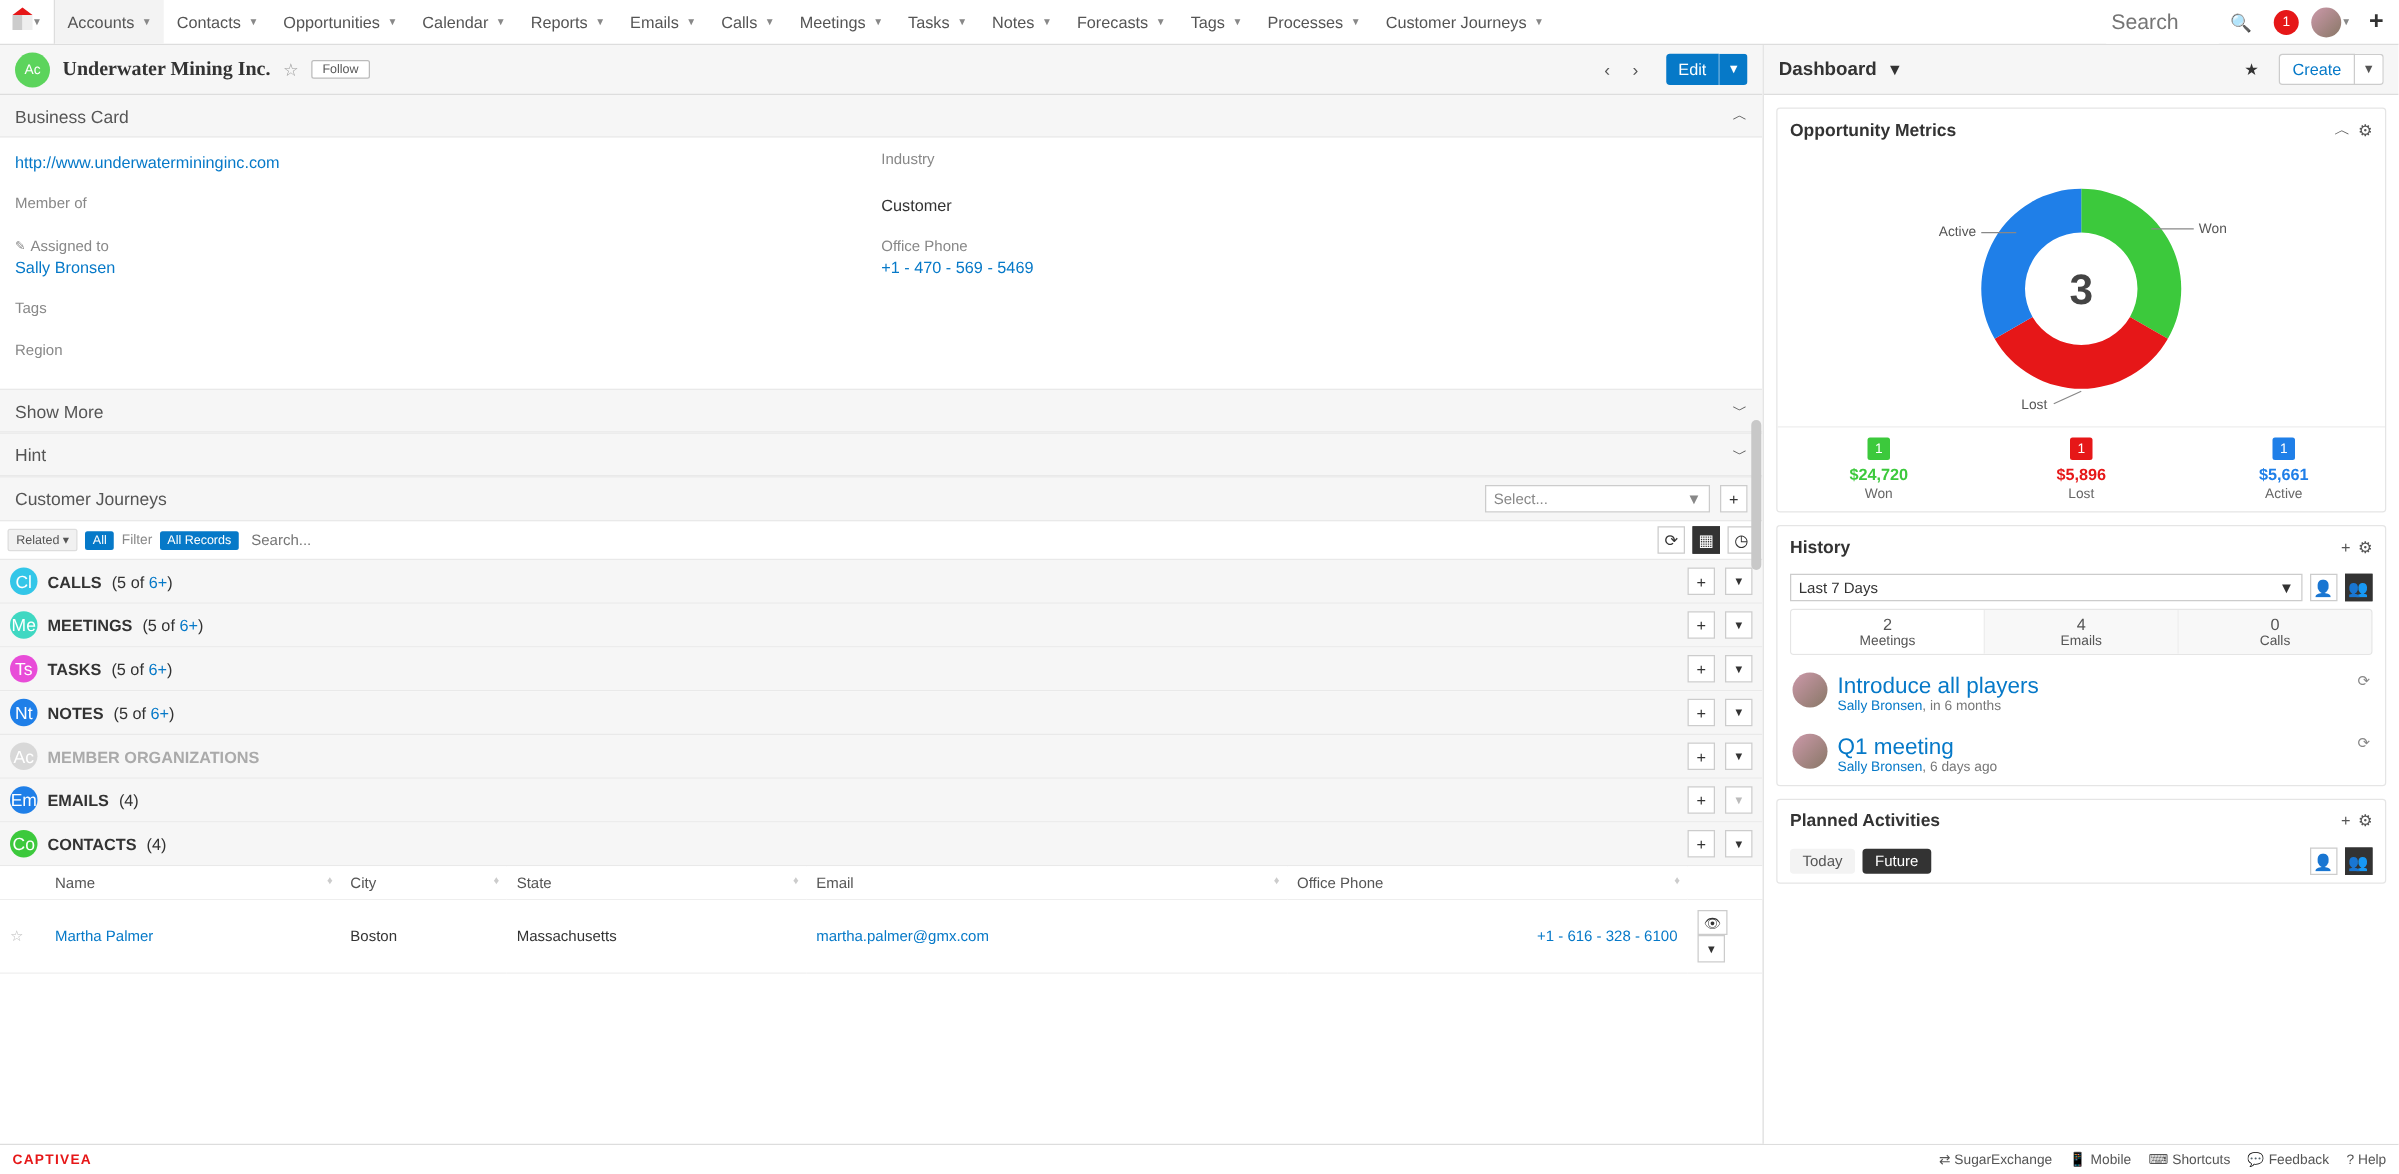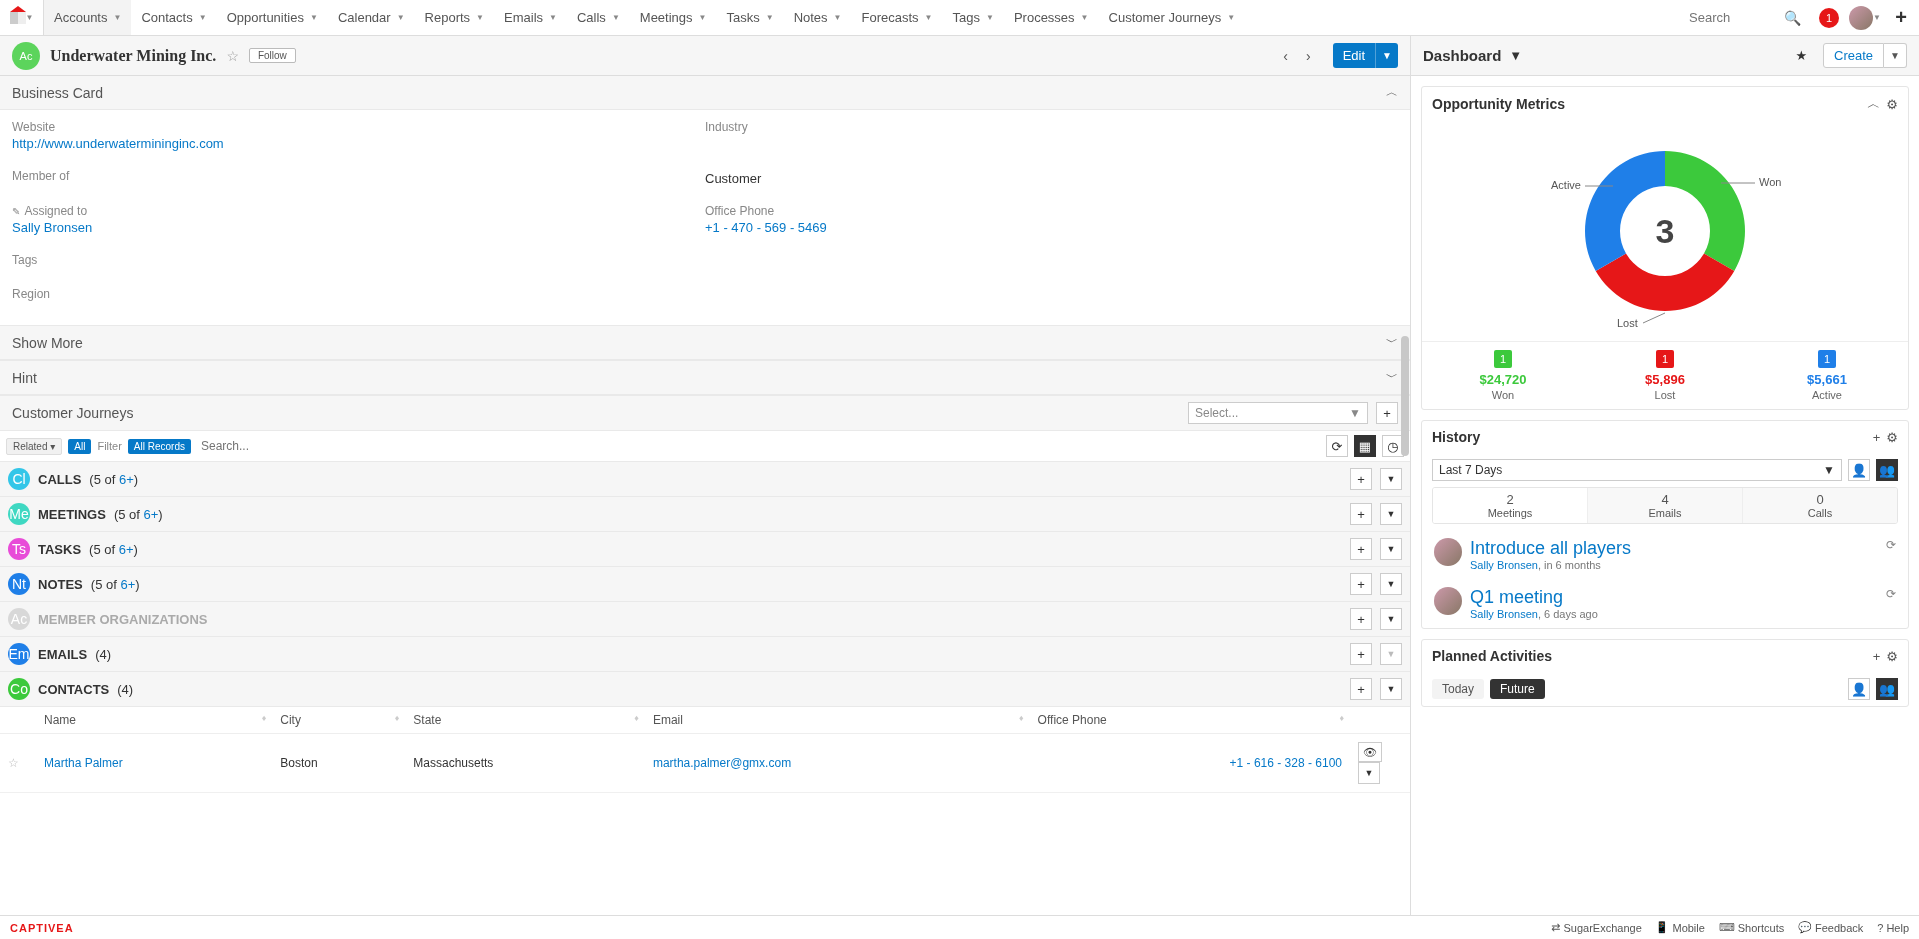--- a/index.html
+++ b/index.html
@@ -8,21 +8,21 @@
 .topnav { height: 36px; border-bottom: 1px solid #ddd; display: flex; align-items: stretch; background: #fff; }
 .topnav .cube { width: 44px; display: flex; align-items: center; justify-content: center; border-right: 1px solid #ddd; }
 .cube-ico { width: 16px; height: 16px; position: relative; }
 .cube-ico .t { position: absolute; width: 0; height: 0; border-left: 8px solid transparent; border-right: 8px solid transparent; border-bottom: 6px solid #e61718; top: -4px; }
 .cube-ico .l { position: absolute; width: 8px; height: 12px; background: #ccc; top: 2px; }
 .cube-ico .r { position: absolute; width: 8px; height: 12px; background: #eee; top: 2px; left: 8px; }
 .topnav .navitem { padding: 0 10px; display: flex; align-items: center; gap: 6px; color: #555; cursor: pointer; font-size: 13px; }
 .topnav .navitem.active { background: #f3f3f3; }
 .topnav .caret { font-size: 8px; color: #888; }
 .topnav .spacer { flex: 1; }
-.topnav .search { width: 90px; border: none; font-size: 13px; padding: 4px; color: #6d28d9; }
+.topnav .search { width: 90px; border: none; font-size: 17px; padding: 4px; color: #6d28d9; }
 .topnav .icon-btn { width: 36px; display: flex; align-items: center; justify-content: center; cursor: pointer; font-size: 14px; }
 .topnav .red-badge { width: 20px; height: 20px; border-radius: 10px; background: #e61718; color: #fff; font-size: 11px; display: flex; align-items: center; justify-content: center; }
 .topnav .avatar { width: 24px; height: 24px; border-radius: 12px; background: linear-gradient(135deg,#c9a,#876); }
 .main { display: flex; height: calc(100vh - 36px - 24px); }
 .left { flex: 1; min-width: 0; overflow-y: auto; border-right: 1px solid #ddd; position: relative; }
 .right { width: 508px; overflow-y: auto; background: #fff; }
 .record-header { height: 40px; background: #f6f6f6; border-bottom: 1px solid #ddd; display: flex; align-items: center; padding: 0 12px; gap: 10px; }
 .ac-badge { width: 28px; height: 28px; border-radius: 14px; background: #5cd45c; color: #fff; font-size: 11px; display: flex; align-items: center; justify-content: center; }
 .record-title { font-size: 16px; font-weight: bold; color: #333; font-family: Liberation Serif, serif; }
 .star-ico { color: #999; font-size: 14px; }
@@ -202,21 +202,20 @@
         <button class="edit-drop">▼</button>
       </div>
     </div>
 
     <div class="section-head">
       <span>Business Card</span>
       <span class="chev">︿</span>
     </div>
     <div class="bizcard">
       <div class="field">
-        <div class="lbl">Website</div>
         <div class="val"><a href="#">http://www.underwatermininginc.com</a></div>
       </div>
       <div class="field">
         <div class="lbl">Industry</div>
       </div>
       <div class="field">
         <div class="lbl">Member of</div>
         <div class="val"></div>
       </div>
       <div class="field">

